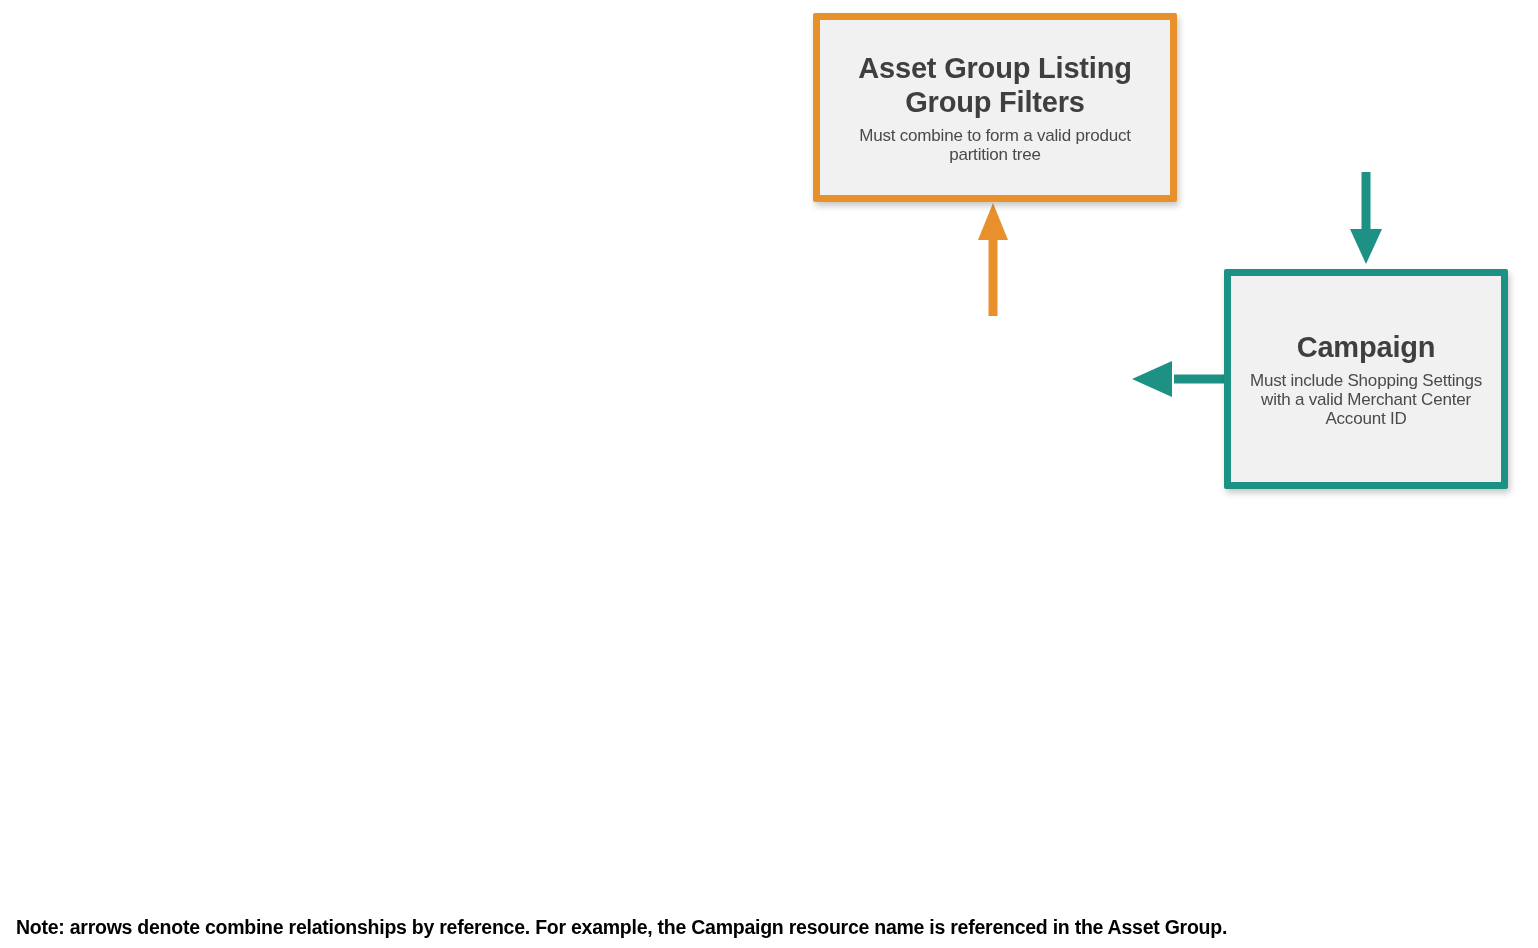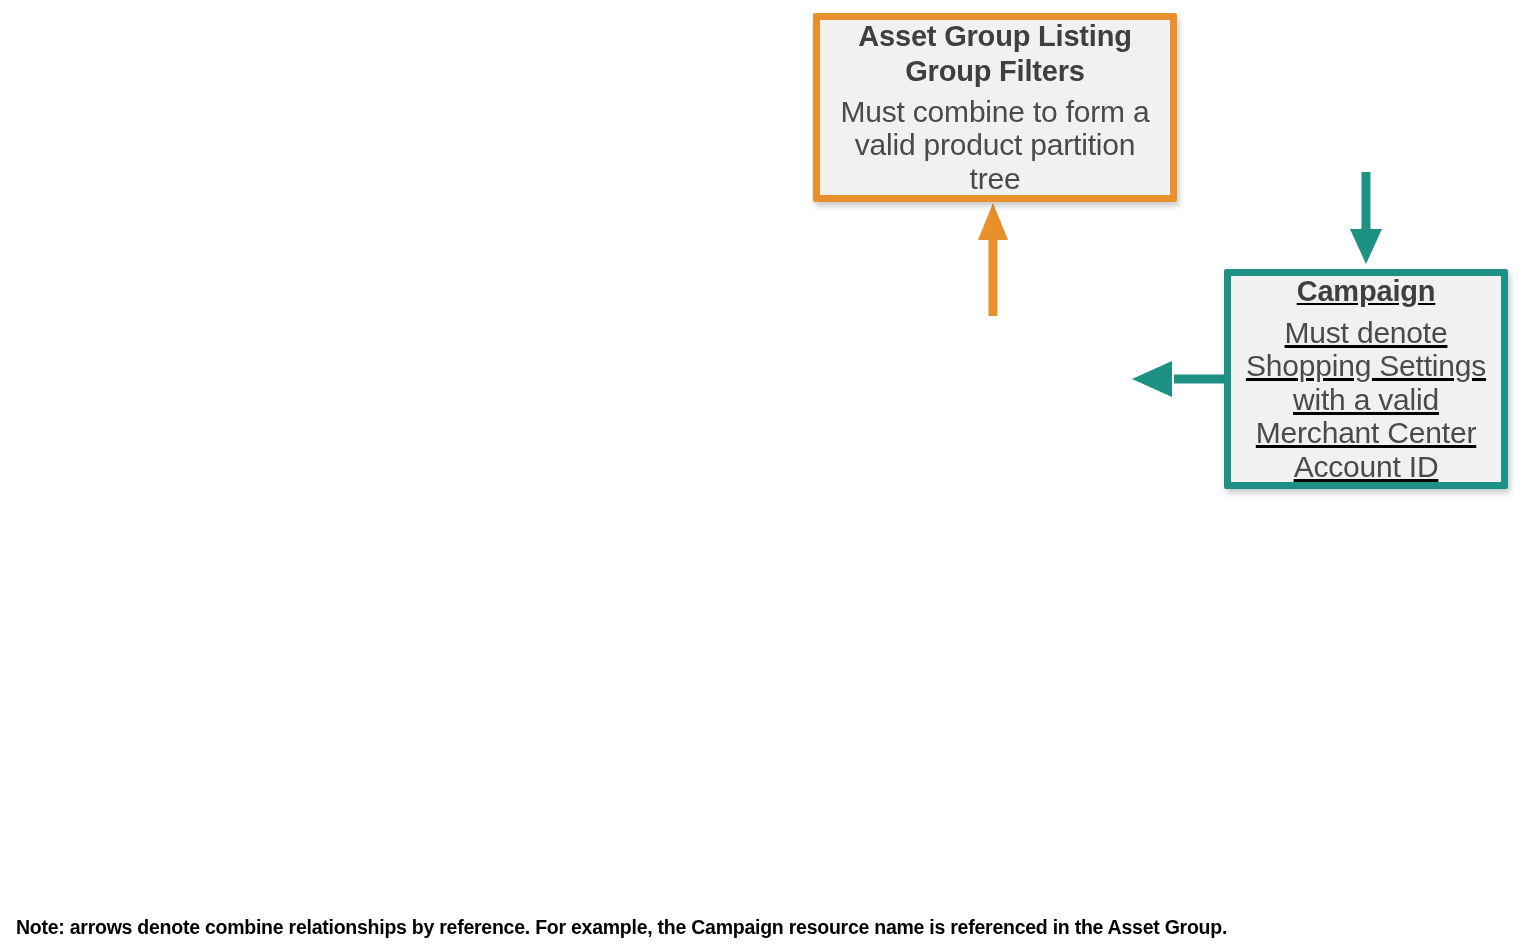--- a/index.html
+++ b/index.html
@@ -52,21 +52,21 @@
     color: #3f3f3f;
     font-weight: bold;
     font-size: 29px;
     line-height: 1.18;
     letter-spacing: -0.2px;
   }
 
   .node .node-subtitle {
     color: #4a4a4a;
     font-weight: normal;
-    font-size: 30px;
+    font-size: 17px;
     line-height: 1.12;
     margin-top: 7px;
     letter-spacing: -0.2px;
   }
 
   
   #node-aglgf {
     left: 813px;
     top: 13px;
     width: 364px;
@@ -125,20 +125,20 @@
     </g>
   </svg>
 
   <div class="node" id="node-aglgf" style="border-color:#E8912C;">
     <div class="node-title">Asset Group Listing Group Filters</div>
     <div class="node-subtitle">Must combine to form a valid product partition tree</div>
   </div>
 
 
 
-  <div class="node" id="node-campaign" style="border-color:#1C9184;text-decoration:underline;">
+  <div class="node" id="node-campaign" style="border-color:#1C9184;">
     <div class="node-title">Campaign</div>
-    <div class="node-subtitle">Must denote Shopping Settings with a valid Merchant Center Account ID</div>
+    <div class="node-subtitle">Must include Shopping Settings with a valid Merchant Center Account ID</div>
   </div>
 
   <div id="note-text">Note: arrows denote combine relationships by reference. For example, the Campaign resource name is referenced in the Asset Group.</div>
 
 </div>
 
 </body></html>

